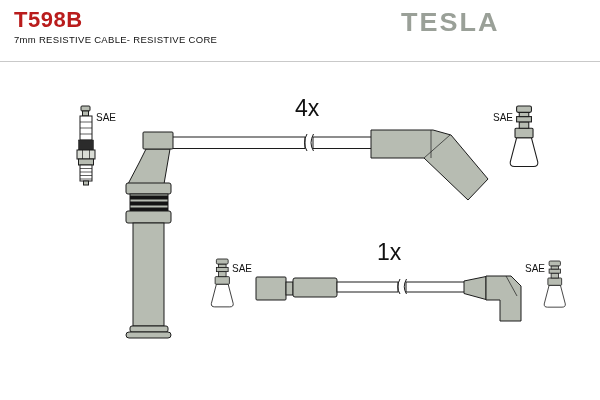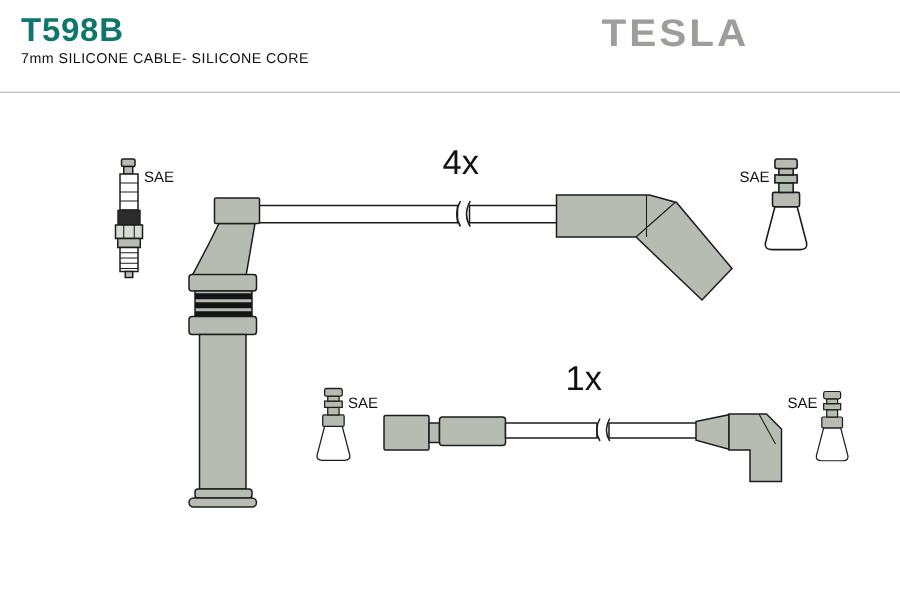--- a/index.html
+++ b/index.html
@@ -2,21 +2,21 @@
 <html><head>
 <meta charset="utf-8">
 <style>
   html,body{margin:0;padding:0;}
   body{
     width:600px;height:400px;background:#ffffff;position:relative;
     font-family:"Liberation Sans", sans-serif;overflow:hidden;
   }
   .part-number{
     position:absolute;left:14px;top:7px;font-size:22px;font-weight:700;
-    letter-spacing:0.5px;color:#0f766e;
+    letter-spacing:0.5px;color:#b91c1c;
   }
   .subtitle{
     position:absolute;left:14px;top:34px;font-size:9.5px;color:#111;
     letter-spacing:0.3px;
   }
   .brand-logo{
     position:absolute;left:401px;top:8px;font-size:27px;font-weight:700;
     color:#9aa098;letter-spacing:2px;transform:scaleY(0.95);
     transform-origin:left top;
   }
@@ -34,21 +34,21 @@
   .thinline{fill:none;stroke:#1c1c1c;stroke-width:0.7;}
   .sae-text{font-family:"Liberation Sans",sans-serif;font-size:10px;fill:#111;}
   .qty-text{font-family:"Liberation Sans",sans-serif;font-size:23px;fill:#111;}
 </style>
 </head>
 <body>
 
 <div>
 
   <div class="part-number">T598B</div>
-  <div class="subtitle">7mm SILICONE CABLE- SILICONE CORE</div>
+  <div class="subtitle">7mm RESISTIVE CABLE- RESISTIVE CORE</div>
   <div class="brand-logo">TESLA</div>
   <div class="header-divider"></div>
 
   <svg class="diagram" width="600" height="400" viewBox="0 0 600 400">
 
     <defs>
 
       <g id="saeTerminal">
         <path class="white" d="M10,30 L24,30 L30,53 Q30.5,57 26,57 L8,57 Q3.5,57 4,53 Z"></path>
         <rect class="gray" x="8.5" y="21" width="17" height="9" rx="1"></rect>

